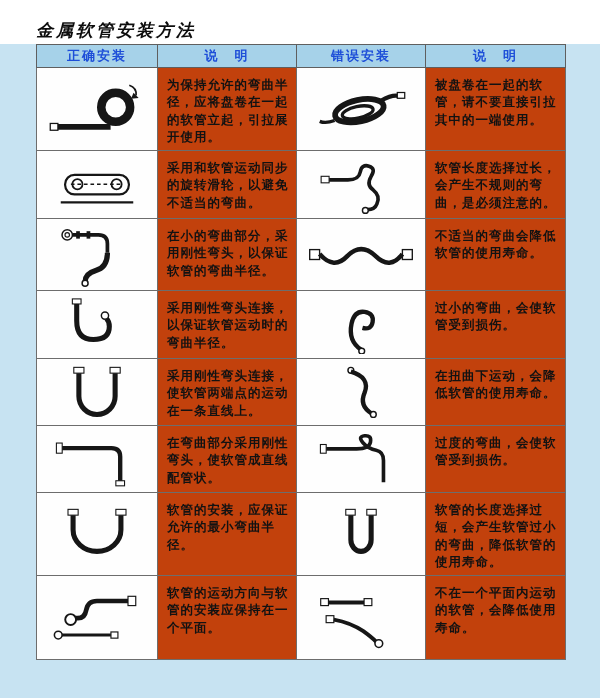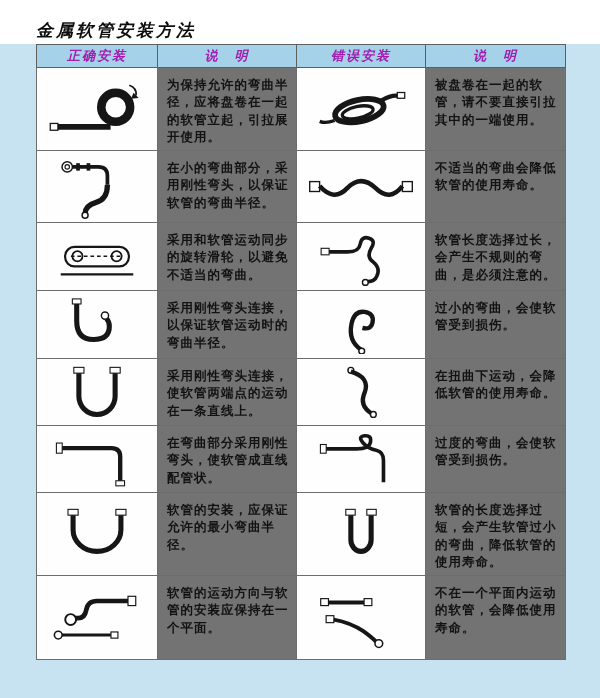--- a/index.html
+++ b/index.html
@@ -3,25 +3,25 @@
 <meta charset="utf-8">
 <style>
   html,body{margin:0;padding:0;}
   body{font-family:"Liberation Sans",sans-serif;}
   .page{position:relative;width:600px;height:698px;background:#c7e3f2;overflow:hidden;margin-top:16px;}
   .top-strip{position:absolute;left:0;top:0;width:600px;height:28px;background:#ffffff;}
   .title{position:absolute;left:36px;top:3px;font-family:"DejaVu Serif",serif;
          font-weight:700;font-style:italic;font-size:17px;color:#0d0d0d;letter-spacing:3px;}
   table.grid{position:absolute;left:36px;top:28px;width:529px;border-collapse:collapse;
              table-layout:fixed;background:#fdfdfd;border:1px solid #474747;}
-  .grid th{background:#a6d2e9;color:#a21caf;font-size:13px;font-weight:700;height:22px;
-           border:1px solid #5f5f5f;letter-spacing:2px;text-align:center;padding:0;font-style:italic;}
+  .grid th{background:#a6d2e9;color:#1d4ed8;font-size:13px;font-weight:700;height:22px;
+           border:1px solid #5f5f5f;letter-spacing:2px;text-align:center;padding:0;}
   .grid td{border:1px solid #6d6d6d;padding:0;vertical-align:top;}
   td.img-cell{background:#fefefe;vertical-align:middle;text-align:center;}
-  td.note-cell{background:#737373;}
+  td.note-cell{background:#c2410c;}
   .note-text{margin:0;padding:9px 6px 4px 9px;font-size:12.5px;font-weight:700;
              color:#121212;line-height:1.38;letter-spacing:1px;text-align:left;}
   .art{display:block;margin:0 auto;}
 </style>
 </head>
 <body>
 
 <div class="page">
   <div class="top-strip"></div>
   <div class="title">金属软管安装方法</div>
@@ -64,20 +64,45 @@
             <rect x="104" y="20" width="9" height="7" fill="#fff" stroke-width="1.5"></rect>
             <path d="M28 54 q-11 4 -18 1" stroke-width="4"></path>
           </svg>
         </td>
         <td class="note-cell">
           <p class="note-text">被盘卷在一起的软管，请不要直接引拉其中的一端使用。</p>
         </td>
       </tr>
 
 
+      <tr style="height:68px">
+        <td class="img-cell">
+          <svg class="art" width="108" height="58" viewBox="0 0 120 80" stroke="#161616" fill="none">
+            <rect x="16" y="26" width="88" height="27" rx="13" fill="#fff" stroke-width="3"></rect>
+            <circle cx="33" cy="39" r="7" stroke-width="2.5"></circle>
+            <circle cx="87" cy="39" r="7" stroke-width="2.5"></circle>
+            <line x1="24" y1="39" x2="96" y2="39" stroke-width="2" stroke-dasharray="5 4"></line>
+            <line x1="10" y1="64" x2="110" y2="64" stroke-width="3"></line>
+          </svg>
+        </td>
+        <td class="note-cell">
+          <p class="note-text">采用和软管运动同步的旋转滑轮，以避免不适当的弯曲。</p>
+        </td>
+        <td class="img-cell">
+          <svg class="art" width="96" height="58" viewBox="0 0 120 80" stroke="#161616" fill="none">
+            <rect x="5" y="28" width="11" height="9" fill="#fff" stroke-width="1.5"></rect>
+            <path d="M16 33 H42 q15 0 17 -11 q2 -11 12 -8 q10 3 3 14 q-7 12 3 19 q10 8 5 19 q-3 8 -13 8" stroke-width="5"></path>
+            <circle cx="66" cy="75" r="4" fill="#fff" stroke-width="2"></circle>
+          </svg>
+        </td>
+        <td class="note-cell">
+          <p class="note-text">软管长度选择过长，会产生不规则的弯曲，是必须注意的。</p>
+        </td>
+      </tr>
+
       <tr style="height:72px">
         <td class="img-cell">
           <svg class="art" width="96" height="64" viewBox="0 0 120 86" stroke="#161616" fill="none">
             <circle cx="20" cy="16" r="7" fill="#fff" stroke-width="2"></circle>
             <circle cx="20" cy="16" r="3" stroke-width="1.5"></circle>
             <path d="M27 16 H62 q12 0 12 12 V40" stroke-width="5"></path>
             <rect x="32" y="11" width="5" height="10" fill="#161616" stroke="none"></rect>
             <rect x="46" y="11" width="5" height="10" fill="#161616" stroke="none"></rect>
             <path d="M74 40 q0 20 -16 24 q-14 4 -14 15" stroke-width="7"></path>
             <circle cx="44" cy="81" r="4" fill="#fff" stroke-width="2"></circle>
@@ -93,45 +118,20 @@
             <path d="M14 29 q16 18 31 2 q15 -15 31 0 q16 16 30 -2" stroke-width="5"></path>
           </svg>
         </td>
         <td class="note-cell">
           <p class="note-text">不适当的弯曲会降低软管的使用寿命。</p>
         </td>
       </tr>
 
       <tr style="height:68px">
         <td class="img-cell">
-          <svg class="art" width="108" height="58" viewBox="0 0 120 80" stroke="#161616" fill="none">
-            <rect x="16" y="26" width="88" height="27" rx="13" fill="#fff" stroke-width="3"></rect>
-            <circle cx="33" cy="39" r="7" stroke-width="2.5"></circle>
-            <circle cx="87" cy="39" r="7" stroke-width="2.5"></circle>
-            <line x1="24" y1="39" x2="96" y2="39" stroke-width="2" stroke-dasharray="5 4"></line>
-            <line x1="10" y1="64" x2="110" y2="64" stroke-width="3"></line>
-          </svg>
-        </td>
-        <td class="note-cell">
-          <p class="note-text">采用和软管运动同步的旋转滑轮，以避免不适当的弯曲。</p>
-        </td>
-        <td class="img-cell">
-          <svg class="art" width="96" height="58" viewBox="0 0 120 80" stroke="#161616" fill="none">
-            <rect x="5" y="28" width="11" height="9" fill="#fff" stroke-width="1.5"></rect>
-            <path d="M16 33 H42 q15 0 17 -11 q2 -11 12 -8 q10 3 3 14 q-7 12 3 19 q10 8 5 19 q-3 8 -13 8" stroke-width="5"></path>
-            <circle cx="66" cy="75" r="4" fill="#fff" stroke-width="2"></circle>
-          </svg>
-        </td>
-        <td class="note-cell">
-          <p class="note-text">软管长度选择过长，会产生不规则的弯曲，是必须注意的。</p>
-        </td>
-      </tr>
-
-      <tr style="height:68px">
-        <td class="img-cell">
           <svg class="art" width="92" height="58" viewBox="0 0 120 80" stroke="#161616" fill="none">
             <rect x="26" y="4" width="12" height="7" fill="#fff" stroke-width="1.5"></rect>
             <path d="M32 11 V34 q0 26 23 26 q22 0 22 -18 q0 -7 -4 -11" stroke-width="7"></path>
             <circle cx="71" cy="27" r="5" fill="#fff" stroke-width="2"></circle>
           </svg>
         </td>
         <td class="note-cell">
           <p class="note-text">采用刚性弯头连接，以保证软管运动时的弯曲半径。</p>
         </td>
         <td class="img-cell">

